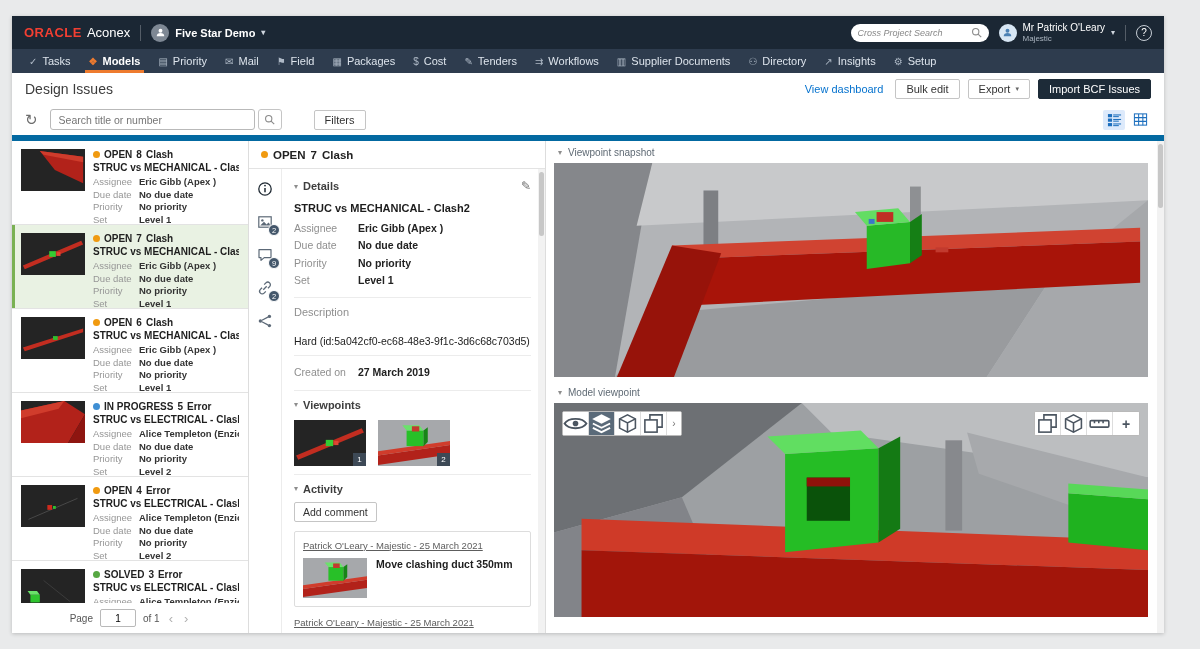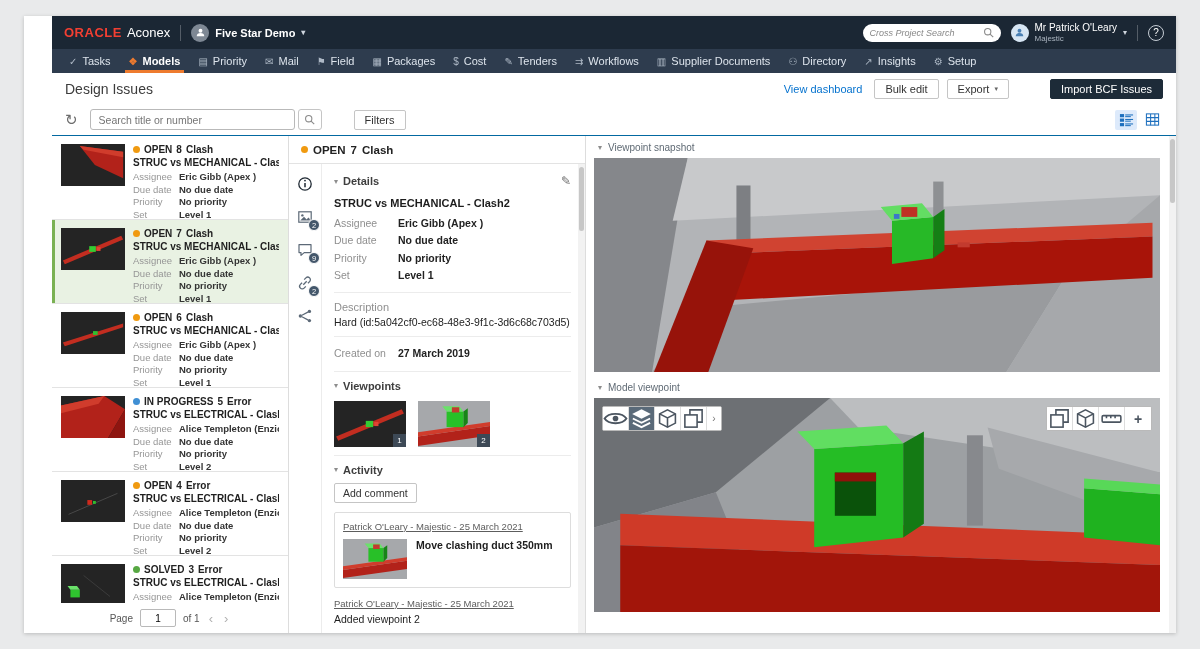--- a/index.html
+++ b/index.html
@@ -1,18 +1,18 @@
 <!DOCTYPE html>
 <html><head>
 <meta charset="utf-8">
 <style>
   * { margin:0; padding:0; box-sizing:border-box; }
   body { font-family:"Liberation Sans", sans-serif; color:#222; }
   .stage { position:relative; width:1200px; height:649px; background:#e9eaeb; overflow:hidden; }
-  .app { position:absolute; left:24px; top:16px; width:1152px; height:617px; background:#fff; box-shadow:0 1px 4px rgba(0,0,0,.2);padding-left:28px; }
+  .app { position:absolute; left:12px; top:16px; width:1152px; height:617px; background:#fff; box-shadow:0 1px 4px rgba(0,0,0,.2); }
 
   
   .topbar { height:33px; background:#1b2734; display:flex; align-items:center; padding:0 12px; gap:10px; color:#fff; }
   .brand { display:flex; align-items:baseline; gap:5px; }
   .brand-oracle { color:#f23f32; font-weight:bold; font-size:13px; letter-spacing:.5px; }
   .brand-product { color:#fff; font-size:13px; }
   .tb-sep { width:1px; height:16px; background:rgba(255,255,255,.25); }
   .project { display:flex; align-items:center; gap:6px; font-size:11px; font-weight:bold; cursor:pointer; }
   .avatar { width:18px; height:18px; border-radius:50%; display:inline-flex; align-items:center; justify-content:center; flex:0 0 auto; }
   .avatar svg { width:11px; height:11px; }
@@ -37,35 +37,35 @@
   .nav-item.active::after { content:""; position:absolute; left:5px; right:5px; bottom:0; height:3px; background:#ee7b2f; }
   .nav-item.active .nicon { color:#ee7b2f; }
 
   
   .pagehead { height:31px; display:flex; align-items:center; padding:0 13px; gap:8px; }
   .page-title { font-size:14px; color:#3c3c3c; }
   .ph-actions { margin-left:auto; display:flex; align-items:center; gap:8px; }
   .link { color:#0572ce; font-size:11px; text-decoration:none; cursor:pointer; margin-right:4px; }
   .btn { border:1px solid #c5c5c5; border-radius:2px; background:#fff; color:#333; font-size:11px; font-family:inherit; padding:3px 10px; cursor:pointer; display:inline-flex; align-items:center; gap:5px; }
   .btn .bchev { font-size:7px; color:#666; }
-  .btn-dark { background:#1d2b38; border-color:#1d2b38; color:#fff;margin-left:33px; }
+  .btn-dark { background:#1d2b38; border-color:#1d2b38; color:#fff; }
 
   
   .toolbar { height:31px; display:flex; align-items:center; padding:0 13px; gap:8px; }
   .refresh { font-size:15px; color:#6d6d6d; cursor:pointer; line-height:1; }
   .searchwrap { display:flex; align-items:center; gap:3px; margin-left:4px; }
   .search-input { width:205px; height:21px; border:1px solid #b9b9b9; border-radius:3px; font-size:10.5px; font-family:inherit; padding:0 8px; outline:none; color:#333; }
   .iconbtn { width:24px; height:21px; border:1px solid #c5c5c5; border-radius:3px; background:#fff; display:inline-flex; align-items:center; justify-content:center; cursor:pointer; }
   .filters { margin-left:24px; }
   .views { margin-left:auto; display:flex; gap:4px; }
   .viewbtn { width:22px; height:20px; display:inline-flex; align-items:center; justify-content:center; border-radius:2px; cursor:pointer; }
   .viewbtn.active { background:#ddeafb; }
 
   
-  .content { display:flex; height:498px; border-top:1px solid #0369a1;justify-content:flex-end; }
+  .content { display:flex; height:498px; border-top:6px solid #0369a1;justify-content:flex-end; }
 
   
   .left-panel { width:237px; flex:0 0 auto; border-right:1px solid #ddd; display:flex; flex-direction:column; background:#fff; }
   .issues { flex:1; overflow:hidden; }
   .issue { height:84px; display:flex; gap:8px; padding:8px 9px; border-bottom:1px solid #e3e3e3; position:relative; cursor:pointer; background:#fff; }
   .issue.selected { background:#e9f2e3; }
   .issue.selected::before { content:""; position:absolute; left:0; top:0; bottom:0; width:3px; background:#7ab153; }
   .ithumb { width:64px; height:42px; flex:0 0 auto; background:#242424; }
   .ithumb svg, .vp-thumb svg, .cthumb svg, .media svg { width:100%; height:100%; display:block; }
   .imeta { flex:1; min-width:0; }
@@ -91,21 +91,21 @@
   .dcontent { flex:1; overflow:hidden; padding:10px 14px 0 12px; }
   .sechead { display:flex; align-items:center; gap:5px; font-size:11px; font-weight:bold; color:#3e3e3e; }
   .sechev { font-size:8px; color:#8d8d8d; font-weight:normal; }
   .pencil { margin-left:auto; color:#6a6a6a; font-size:12px; cursor:pointer; font-weight:normal; }
   .dtitle { font-size:11px; font-weight:bold; color:#1c1c1c; margin:9px 0 6px; }
   .dkv { display:flex; font-size:10.5px; line-height:1.65; }
   .dkv-l { width:64px; flex:0 0 auto; color:#8f8f8f; }
   .dkv-v { color:#222; font-weight:bold; }
   .sep { border-top:1px solid #ececec; margin:8px 0; }
   .desc-label { font-size:11px; color:#8f8f8f; }
-  .desc-val { font-size:10.5px; color:#222; margin-top:3px; }
+  .desc-val { font-size:10.5px; color:#222; margin-top:17px; }
   .vp-row { display:flex; gap:12px; margin:9px 0 4px; }
   .vp-thumb { width:72px; height:46px; position:relative; background:#242424; cursor:pointer; }
   .vp-badge { position:absolute; right:0; bottom:0; background:#3d4956; color:#fff; font-size:8px; width:13px; height:13px; display:flex; align-items:center; justify-content:center; }
   .addcomment { margin:7px 0 9px; padding:3px 8px; font-size:10.5px; }
   .comment-card { border:1px solid #ddd; border-radius:2px; padding:8px; margin-bottom:10px; }
   .act-meta { font-size:9.5px; color:#5d5d5d;text-decoration:underline; }
   .comment-row { display:flex; gap:9px; margin-top:7px; align-items:flex-start; }
   .cthumb { width:64px; height:40px; flex:0 0 auto; background:#242424; }
   .ctext { font-size:10.5px; font-weight:bold; color:#1e1e1e; }
   .act-plain .ctext { font-weight:normal; margin-top:4px; }

